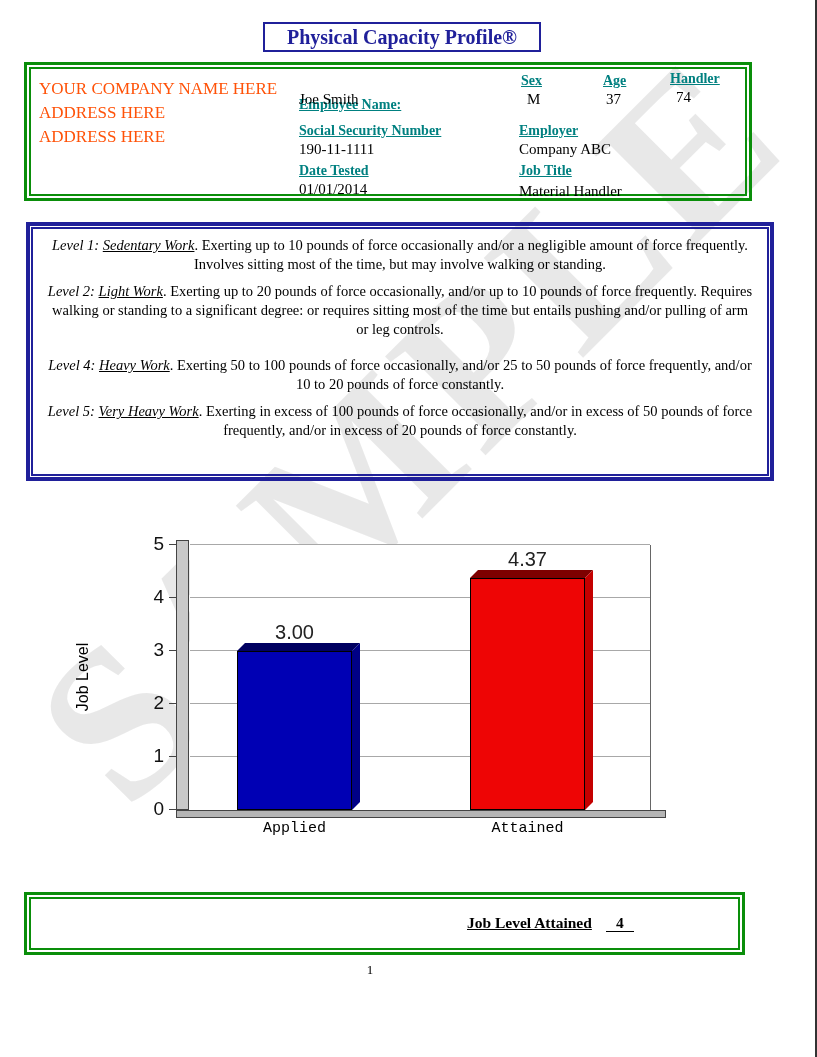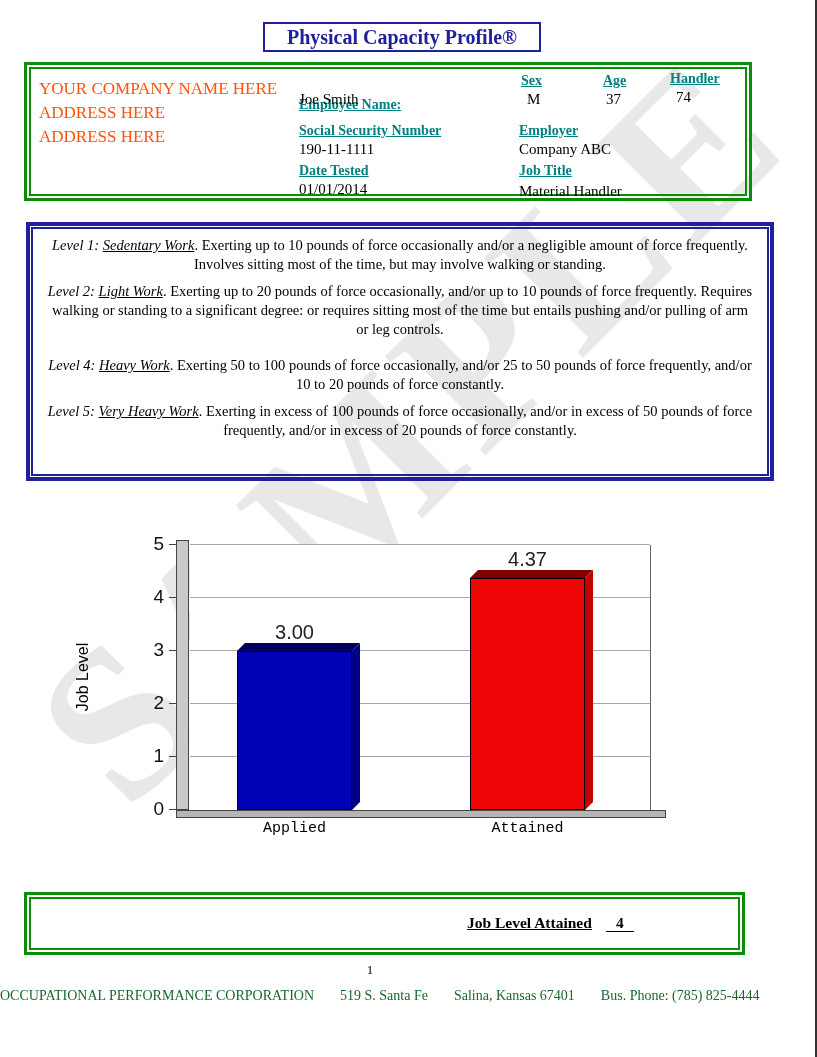--- a/index.html
+++ b/index.html
@@ -152,18 +152,15 @@
       <div class="xcatlabel" style="left: 450px; top: 820px; width: 155px;">Attained</div>
     </div>
 
   <div class="summary-box">
     <div class="sum-group" style="left:436px;">
       <span class="sum-label">Job Level Attained</span><span class="sum-val">4</span>
     </div>
   </div>
 
   <div class="pagenum">1</div>
-  <div class="footer">
-    <span>OCCUPATIONAL PERFORMANCE CORPORATION</span><span>519 S. Santa Fe</span><span>Salina, Kansas  67401</span><span>Bus. Phone: (785) 825-4444</span>
-  </div>
 
   <div class="page-edge"></div>
 </div>
 
 </body></html>

